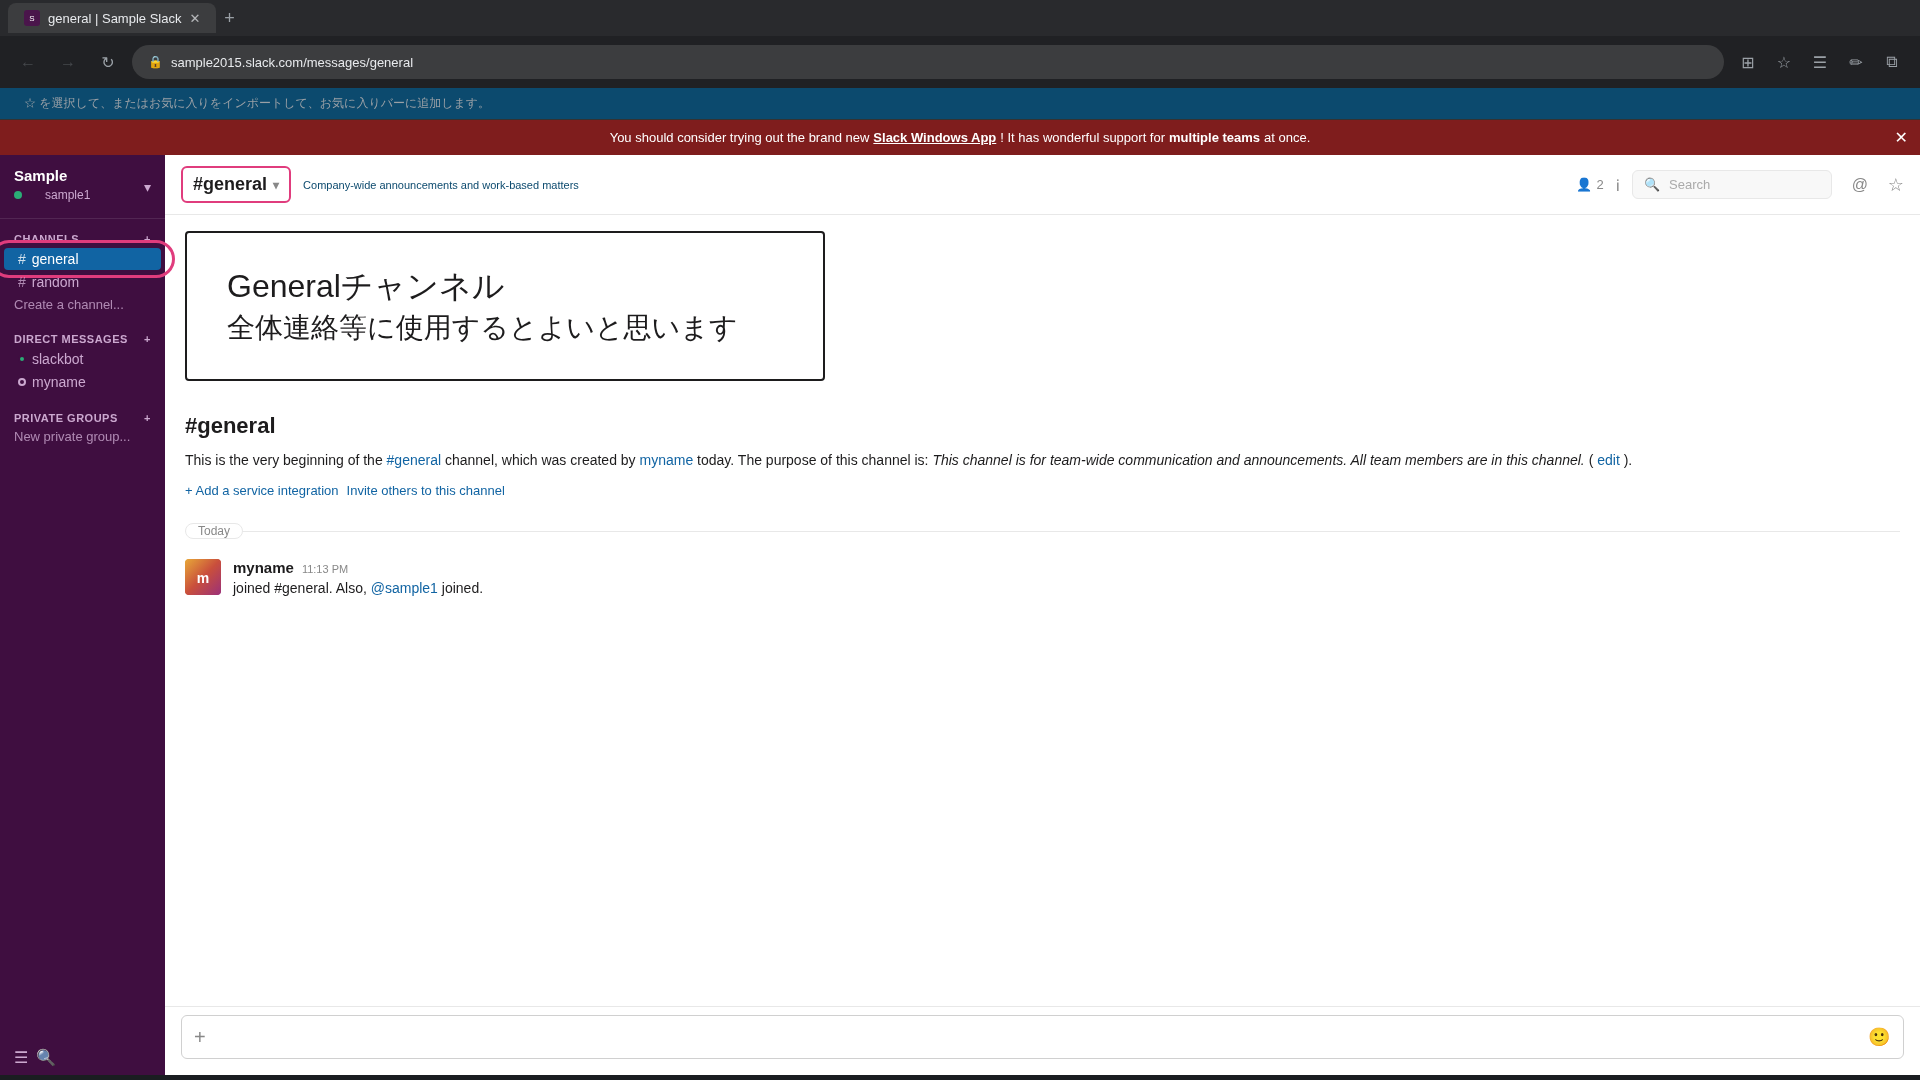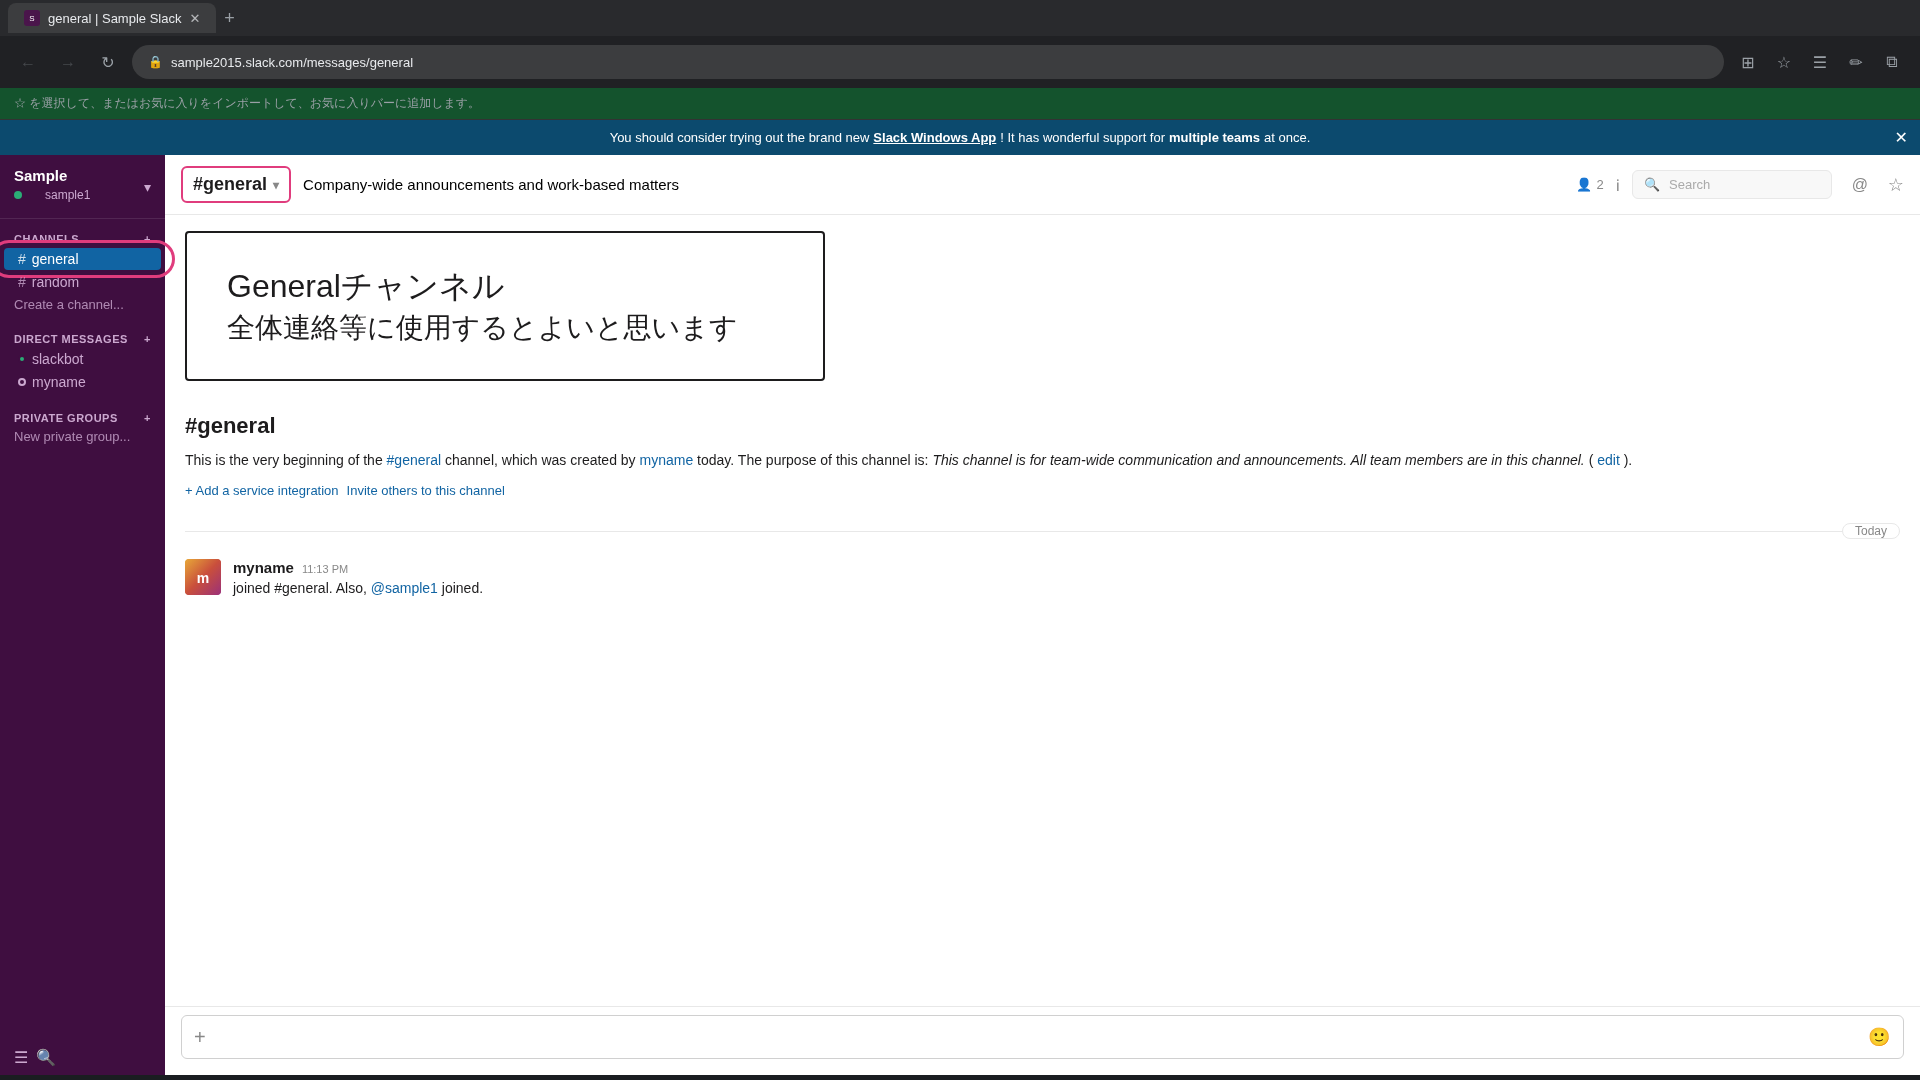--- a/index.html
+++ b/index.html
@@ -15,24 +15,24 @@
     .address-bar-row { display: flex; align-items: center; height: 52px; padding: 0 12px; gap: 8px; background: #202124; }
     .nav-btn { background: none; border: none; color: #9aa0a6; font-size: 16px; cursor: pointer; width: 32px; height: 32px; display: flex; align-items: center; justify-content: center; border-radius: 50%; }
     .nav-btn.disabled { opacity: 0.3; cursor: default; }
     .address-field { flex: 1; background: #3c3d3f; border: none; border-radius: 20px; height: 34px; padding: 0 16px; color: #e8eaed; font-size: 14px; outline: none; display: flex; align-items: center; gap: 8px; }
     .address-field-lock { color: #9aa0a6; font-size: 12px; }
     .address-field-url { color: #e8eaed; font-size: 13px; }
     .toolbar-icons { display: flex; gap: 4px; align-items: center; }
     .toolbar-icon { background: none; border: none; color: #9aa0a6; width: 32px; height: 32px; display: flex; align-items: center; justify-content: center; border-radius: 50%; cursor: pointer; font-size: 16px; }
 
     
-    .info-bar { background: #14532d; padding: 6px 14px; font-size: 12px; color: #9aa0a6; border-bottom: 1px solid #333; height: 32px; display: flex; align-items: center; }
-
-    
-    .notification-banner { background: #0c4a6e; color: white; text-align: center; padding: 10px; font-size: 13px; display: flex; align-items: center; justify-content: center; gap: 4px; position: relative; }
+    .info-bar { background: #0c4a6e; padding: 6px 24px; font-size: 12px; color: #9aa0a6; border-bottom: 1px solid #333; height: 32px; display: flex; align-items: center; }
+
+    
+    .notification-banner { background: #7f1d1d; color: white; text-align: center; padding: 10px; font-size: 13px; display: flex; align-items: center; justify-content: center; gap: 4px; position: relative; }
     .notification-banner a { color: white; font-weight: bold; text-decoration: underline; }
     .notification-close { position: absolute; right: 12px; color: white; cursor: pointer; font-size: 16px; }
 
     
     .slack-app { display: flex; height: calc(1080px - 88px - 32px - 40px); }
 
     
     .sidebar { width: 165px; background: #3f0e40; color: #cba8cf; display: flex; flex-direction: column; flex-shrink: 0; }
     .sidebar-header { padding: 12px 14px; display: flex; align-items: center; justify-content: space-between; border-bottom: 1px solid rgba(255,255,255,0.1); }
     .team-name { color: white; font-weight: bold; font-size: 15px; }
@@ -48,21 +48,21 @@
     .dm-status.online { background: #2bac76; }
     .dm-status.offline { background: transparent; border-color: #cba8cf; }
 
     
     .main-content { flex: 1; display: flex; flex-direction: column; background: #ffffff; overflow: hidden; }
 
     
     .channel-header { display: flex; align-items: center; padding: 0 16px; height: 60px; border-bottom: 1px solid #e8e8e8; background: white; flex-shrink: 0; }
     .channel-name-btn { display: flex; align-items: center; gap: 6px; font-size: 18px; font-weight: bold; color: #1d1c1d; cursor: pointer; padding: 6px 10px; border-radius: 6px; border: 2px solid #e03c7d; }
     .channel-dropdown { font-size: 12px; color: #888; }
-    .channel-desc { color: #000000; font-size: 15px; margin-left: 12px; flex: 1; }
+    .channel-desc { color: #0c4a6e; font-size: 11px; margin-left: 12px; flex: 1; }
     .channel-header-actions { display: flex; align-items: center; gap: 12px; margin-left: auto; }
     .members-count { display: flex; align-items: center; gap: 4px; font-size: 13px; color: #888; cursor: pointer; }
     .search-box { display: flex; align-items: center; gap: 8px; background: #f8f8f8; border: 1px solid #e8e8e8; border-radius: 6px; padding: 6px 12px; width: 200px; cursor: text; }
     .search-icon { color: #888; font-size: 13px; }
     .search-text { color: #aaa; font-size: 13px; }
     .star-icon { color: #888; font-size: 18px; cursor: pointer; }
     .info-icon-btn { color: #888; font-size: 16px; cursor: pointer; }
 
     
     .message-area { flex: 1; overflow-y: auto; padding: 16px 20px; background: white; }
@@ -76,21 +76,21 @@
     
     .channel-info-section { margin-bottom: 24px; }
     .channel-info-title { font-size: 22px; font-weight: bold; color: #1d1c1d; margin-bottom: 10px; }
     .channel-info-desc { font-size: 14px; color: #1d1c1d; line-height: 1.6; margin-bottom: 12px; }
     .channel-info-desc a { color: #1164a3; text-decoration: none; }
     .channel-info-desc em { font-style: italic; }
     .channel-info-actions { display: flex; gap: 8px; }
     .channel-action-link { color: #1164a3; font-size: 13px; text-decoration: none; cursor: pointer; display: flex; align-items: center; gap: 4px; }
 
     
-    .date-divider { text-align: right; position: relative; margin: 16px 0; }
+    .date-divider { text-align: left; position: relative; margin: 16px 0; }
     .date-divider::before { content: ''; position: absolute; top: 50%; left: 0; right: 0; height: 1px; background: #e8e8e8; }
     .date-label { background: white; padding: 0 12px; font-size: 12px; color: #888; position: relative; display: inline-block; border: 1px solid #e8e8e8; border-radius: 10px; }
 
     
     .message { display: flex; gap: 12px; margin-bottom: 16px; padding: 4px 0; }
     .avatar { width: 36px; height: 36px; border-radius: 4px; flex-shrink: 0; overflow: hidden; }
     .message-body { flex: 1; }
     .message-header { display: flex; align-items: baseline; gap: 8px; margin-bottom: 2px; }
     .message-username { font-weight: bold; color: #1d1c1d; font-size: 15px; }
     .message-time { font-size: 11px; color: #888; }

